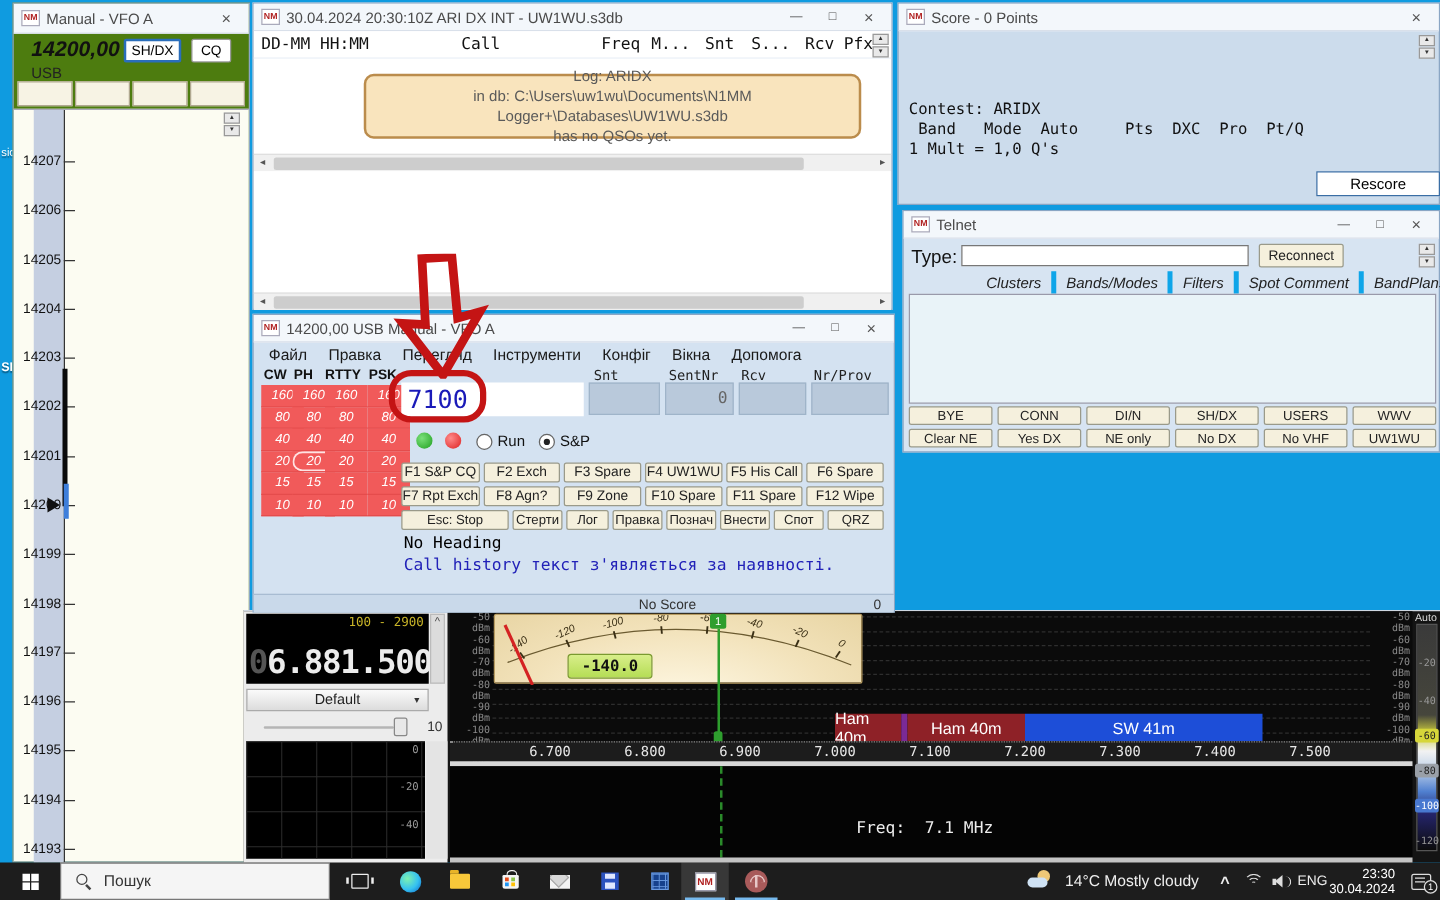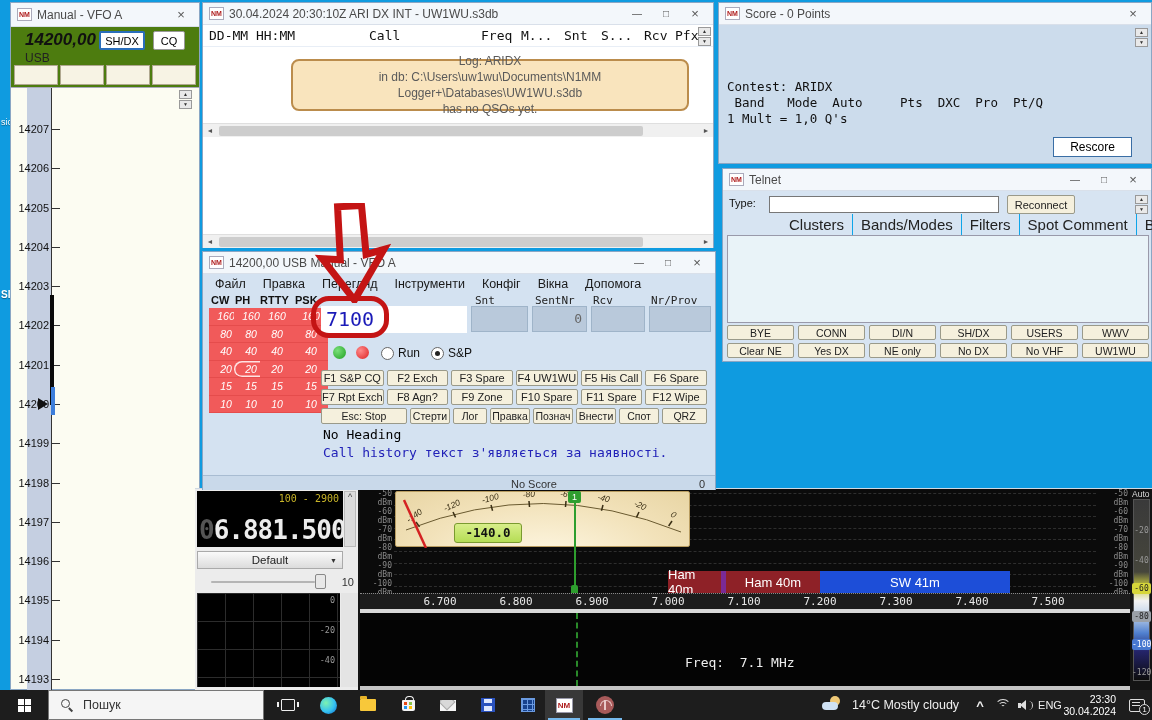--- a/index.html
+++ b/index.html
@@ -45,31 +45,31 @@
   .log-msg{left:88px;top:56px;width:398px;height:52px;background:#f9e4bd;border:2px solid #bb8c4c;border-radius:8px;display:flex;flex-direction:column;justify-content:center;text-align:center;font-size:12px;color:#5a5a5a;line-height:16px;}
   .hsb{position:absolute;height:14px;background:#f0f0f0;border-top:1px solid #dfdfdf;}
   .hsb .ar{position:absolute;top:0;width:14px;height:14px;font-size:7px;color:#555;text-align:center;line-height:14px;}
   .hsb .thumb{position:absolute;top:2px;height:10px;background:#cdcdcd;border-radius:2px;}
   .log-pane2{left:0;top:134px;width:510px;height:97px;background:#fff;}
   .log-spin{right:2px;top:24px;}
 
   
   #w-score{left:718px;top:2px;width:434px;height:162px;background:#ccdcec;}
   .score-lines{left:8px;top:28px;font-size:12.5px;line-height:16px;color:#111;white-space:pre;}
-  .score-btn{left:334px;top:134px;width:79px;height:20px;background:#fff;border:1px solid #3a6ea5;font-size:12px;display:flex;align-items:center;justify-content:center;}
+  .score-btn{left:334px;top:134px;width:99px;height:20px;background:#fff;border:1px solid #3a6ea5;font-size:12px;display:flex;align-items:center;justify-content:center;}
   .score-spin{right:3px;top:25px;}
 
   
   #w-telnet{left:722px;top:168px;width:430px;height:194px;background:#d7e4f2;}
-  .tl-label{left:6px;top:28px;font-size:11px;color:#111;}
+  .tl-label{left:6px;top:28px;font-size:15px;color:#111;}
   .tl-input{left:46px;top:27px;width:230px;height:17px;background:#fff;border:1px solid #777;}
   .tl-btn{left:284px;top:26px;width:68px;height:19px;}
   .tl-spin{right:3px;top:26px;}
   .tl-tabs{left:58px;top:48px;height:18px;display:flex;align-items:flex-end;}
-  .tl-tab{padding:2px 8px;font-size:15px;color:#222;border-right:1px solid #0ea5e9;white-space:nowrap;}
+  .tl-tab{padding:2px 8px;font-size:12px;color:#222;border-right:4px solid #0ea5e9;white-space:nowrap;font-style:italic;}
   .tl-content{left:4px;top:66px;width:422px;height:88px;background:#e9f3f8;border:1px solid #99a;}
   .tl-row{left:4px;width:422px;display:grid;grid-template-columns:repeat(6,1fr);gap:4px;}
   .tl-row .bb{height:15px;font-size:10.5px;}
 
   
   #w-checklog{left:716px;top:364px;width:436px;height:126px;background:#edf5fa;}
   #w-checklog .tb{height:20px;}
   .cl-body{left:0;top:20px;width:434px;height:82px;background:#edf5fa;}
   .cl-div{position:absolute;top:0;width:1px;height:82px;background:#9ab0c4;}
   .cl-line{left:0;top:102px;width:434px;height:1px;background:#9ab0c4;}

